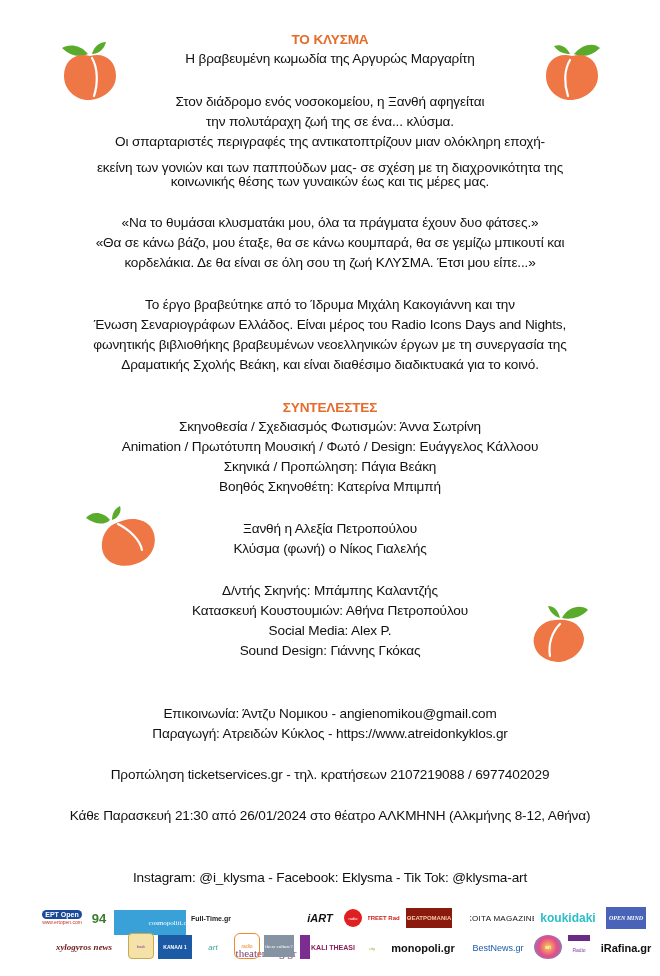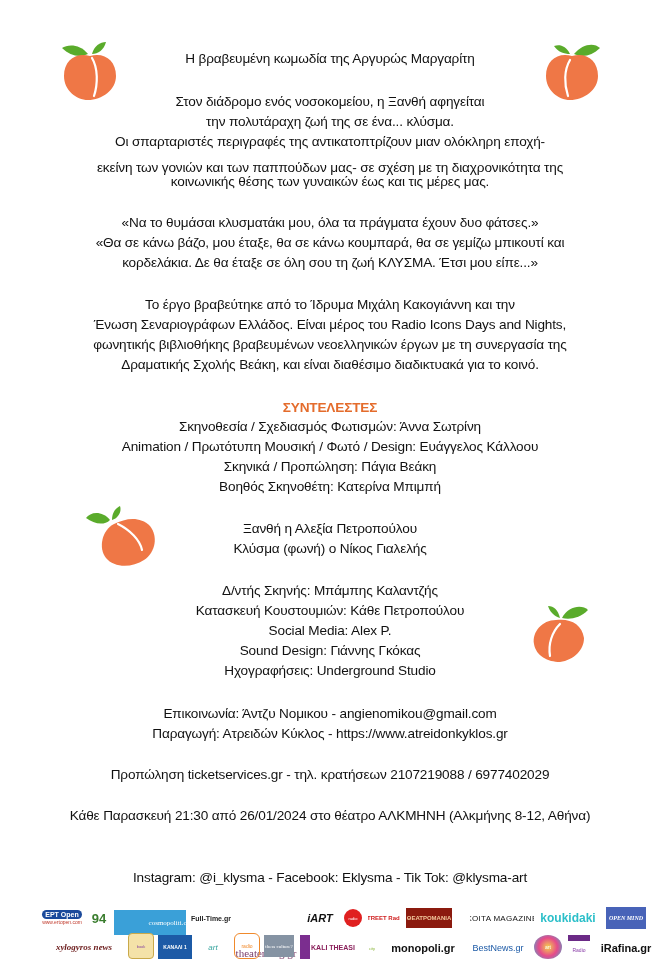--- a/index.html
+++ b/index.html
@@ -43,51 +43,51 @@
     <path d="M30 18 C18 24 14 42 22 52 C30 62 48 62 60 54 C72 46 74 30 66 20 C56 10 42 12 30 18 Z" fill="#ef7746"></path>
     <path d="M34 18 C46 24 56 34 58 44" stroke="#ffffff" stroke-width="2.2" fill="none" stroke-linecap="round"></path>
   </svg>
   <svg class="peach" style="left:526px;top:600px;width:64px;height:64px" viewBox="0 0 64 64">
     <path d="M36 18 C42 6 56 4 62 10 C54 18 44 20 36 18 Z" fill="#5aab2b"></path>
     <path d="M34 18 C32 10 28 6 22 6 C24 12 28 16 34 18 Z" fill="#5aab2b"></path>
     <path d="M30 20 C16 20 6 32 8 44 C10 56 22 62 34 62 C48 60 58 50 58 38 C56 24 44 18 30 20 Z" fill="#ef7746"></path>
     <path d="M34 24 C26 32 22 44 24 56" stroke="#ffffff" stroke-width="2.2" fill="none" stroke-linecap="round"></path>
   </svg>
 
+  <div class="line title" style="top:31px">ΤΟ ΚΛΥΣΜΑ</div>
   <div class="line" style="top:50px">Η βραβευμένη κωμωδία της Αργυρώς Μαργαρίτη</div>
 
   <div class="line" style="top:93px">Στον διάδρομο ενός νοσοκομείου, η Ξανθή αφηγείται</div>
   <div class="line" style="top:113px">την πολυτάραχη ζωή της σε ένα... κλύσμα.</div>
   <div class="line" style="top:133px">Οι σπαρταριστές περιγραφές της αντικατοπτρίζουν μιαν ολόκληρη εποχή-</div>
   <div class="line" style="top:159px">εκείνη των γονιών και των παππούδων μας- σε σχέση με τη διαχρονικότητα της</div>
   <div class="line" style="top:214px">«Να το θυμάσαι κλυσματάκι μου, όλα τα πράγματα έχουν δυο φάτσες.»</div>
 
   <div class="line" style="top:173px">κοινωνικής θέσης των γυναικών έως και τις μέρες μας.</div>
   <div class="line" style="top:234px">«Θα σε κάνω βάζο, μου έταξε, θα σε κάνω κουμπαρά, θα σε γεμίζω μπικουτί και</div>
-  <div class="line" style="top:254px">κορδελάκια. Δε θα έταξε σε όλη σου τη ζωή ΚΛΥΣΜΑ. Έτσι μου είπε...»</div>
+  <div class="line" style="top:254px">κορδελάκια. Δε θα είναι σε όλη σου τη ζωή ΚΛΥΣΜΑ. Έτσι μου είπε...»</div>
 
   <div class="line" style="top:296px">Το έργο βραβεύτηκε από το Ίδρυμα Μιχάλη Κακογιάννη και την</div>
   <div class="line" style="top:316px">Ένωση Σεναριογράφων Ελλάδος. Είναι μέρος του Radio Icons Days and Nights,</div>
   <div class="line" style="top:336px">φωνητικής βιβλιοθήκης βραβευμένων νεοελληνικών έργων με τη συνεργασία της</div>
   <div class="line" style="top:356px">Δραματικής Σχολής Βεάκη, και είναι διαθέσιμο διαδικτυακά για το κοινό.</div>
 
   <div class="line title" style="top:399px">ΣΥΝΤΕΛΕΣΤΕΣ</div>
   <div class="line" style="top:418px">Σκηνοθεσία / Σχεδιασμός Φωτισμών: Άννα Σωτρίνη</div>
   <div class="line" style="top:438px">Animation / Πρωτότυπη Μουσική  / Φωτό /  Design: Ευάγγελος Κάλλοου</div>
   <div class="line" style="top:458px">Σκηνικά / Προπώληση: Πάγια Βεάκη</div>
   <div class="line" style="top:478px">Βοηθός Σκηνοθέτη: Κατερίνα Μπιμπή</div>
 
   <div class="line" style="top:520px">Ξανθή η Αλεξία Πετροπούλου</div>
   <div class="line" style="top:540px">Κλύσμα (φωνή) ο Νίκος Γιαλελής</div>
 
   <div class="line" style="top:582px">Δ/ντής Σκηνής: Μπάμπης Καλαντζής</div>
-  <div class="line" style="top:602px">Κατασκευή Κουστουμιών: Κάθε Πετροπούλου</div>
+  <div class="line" style="top:602px">Κατασκευή Κουστουμιών: Αθήνα Πετροπούλου</div>
   <div class="line" style="top:622px">Social Media: Alex P.</div>
   <div class="line" style="top:642px">Sound Design: Γιάννης Γκόκας</div>
-  <div class="line" style="top:662px">Ηχογραφήσεις: Underground Studio</div>
 
   <div class="line" style="top:705px">Επικοινωνία: Άντζυ Νομικου - angienomikou@gmail.com</div>
   <div class="line" style="top:725px">Παραγωγή: Ατρειδών Κύκλος - https://www.atreidonkyklos.gr</div>
 
   <div class="line" style="top:766px">Προπώληση ticketservices.gr - τηλ. κρατήσεων 2107219088 / 6977402029</div>
 
   <div class="line" style="top:807px">Κάθε Παρασκευή 21:30 από 26/01/2024 στο θέατρο ΑΛΚΜΗΝΗ (Αλκμήνης 8-12, Αθήνα)</div>
 
   <div class="line" style="top:869px">Instagram: @i_klysma - Facebook: Eklysma - Tik Tok: @klysma-art</div>
 

